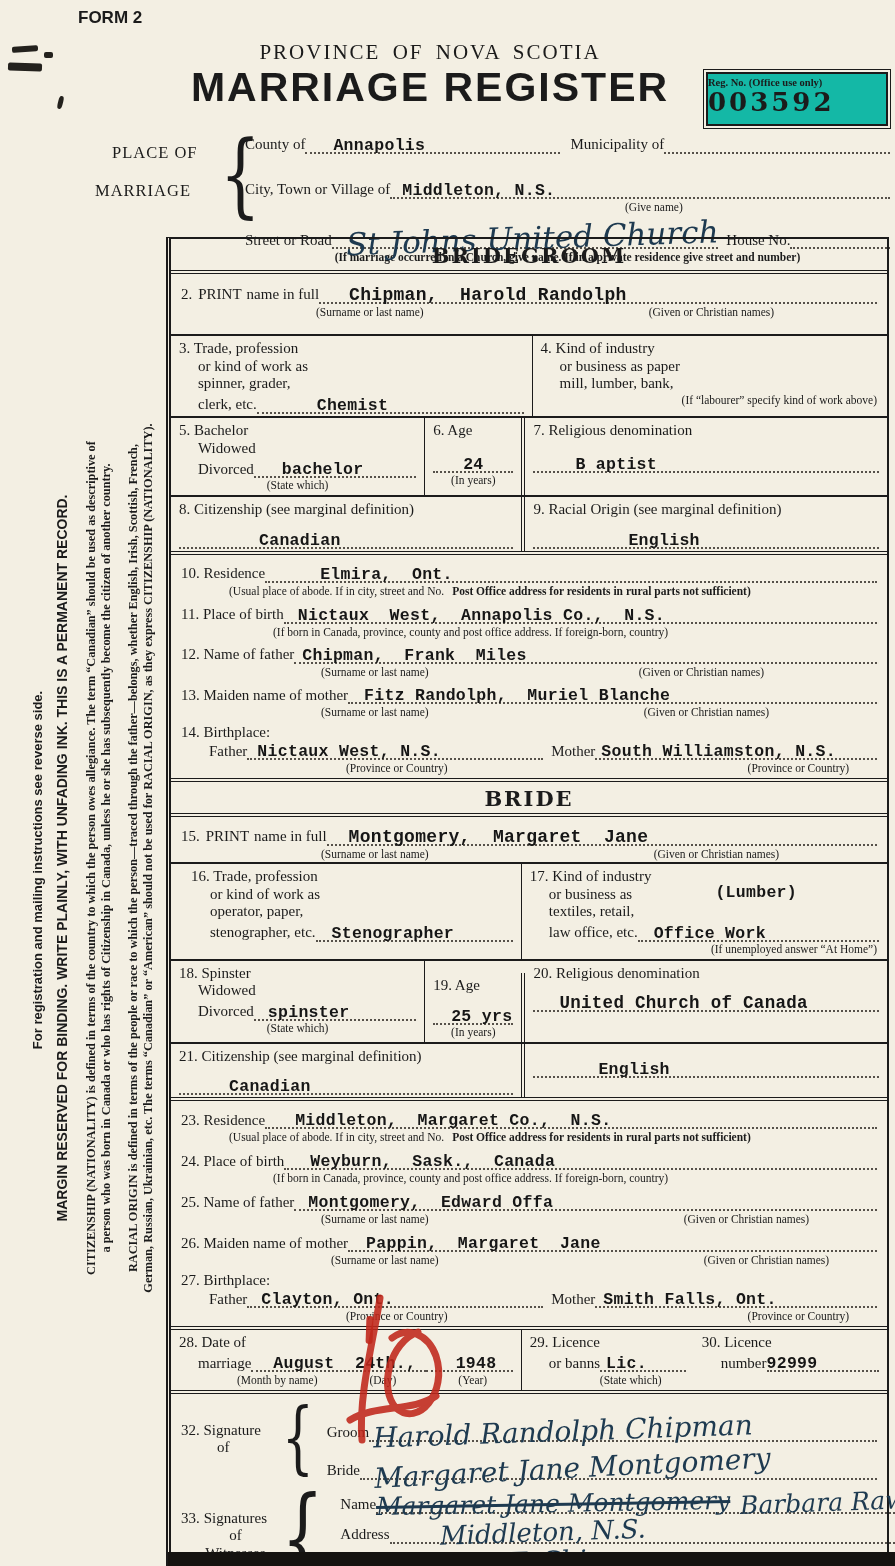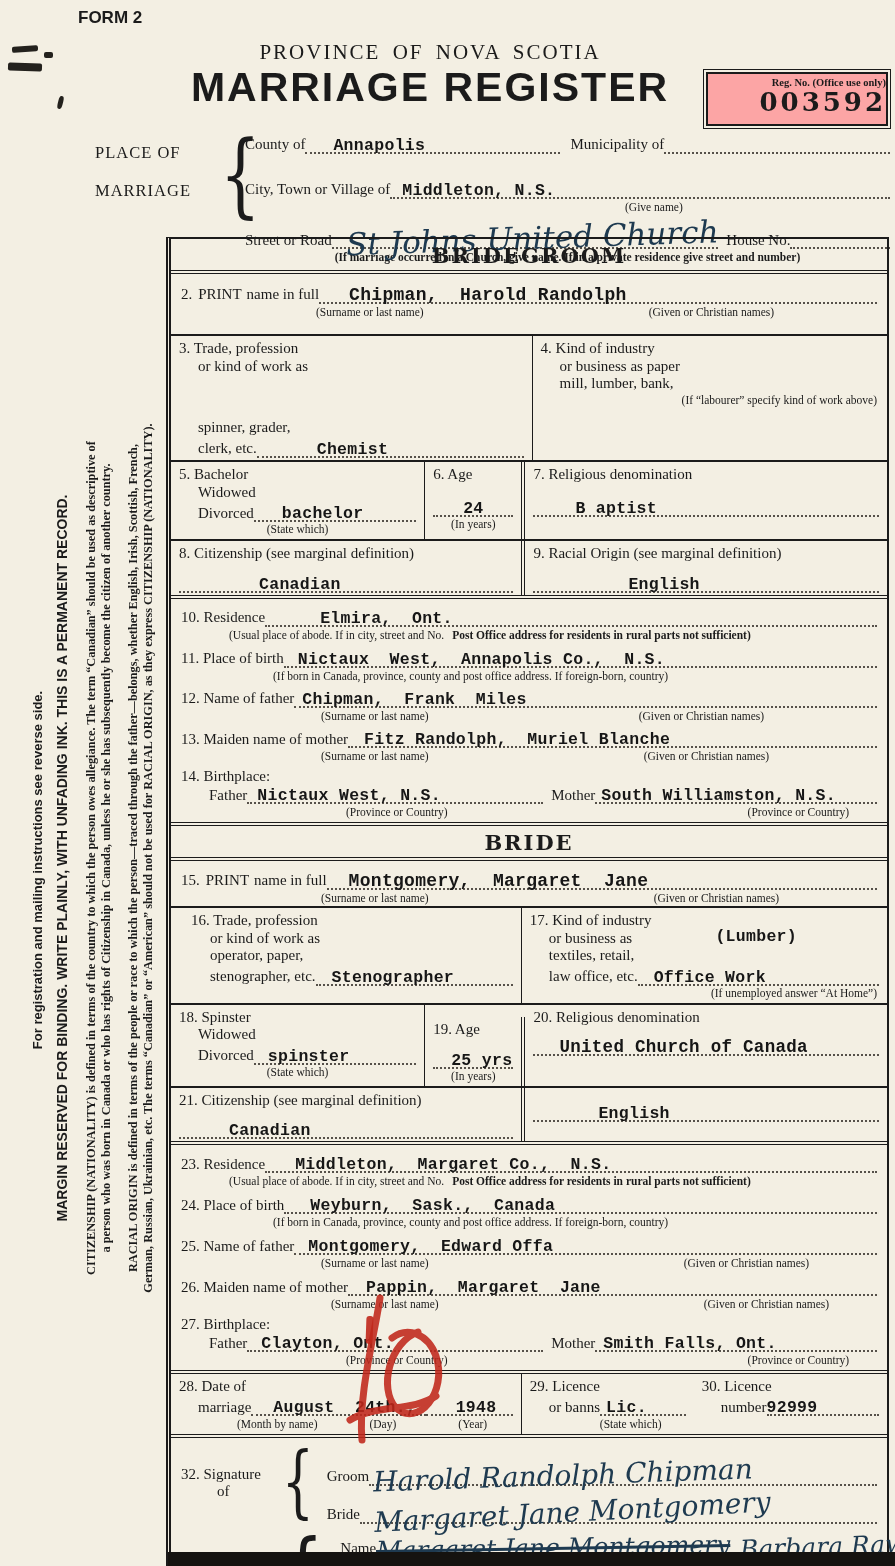--- a/index.html
+++ b/index.html
@@ -41,38 +41,38 @@
 <div id="page">
 
   <div class="mark" style="left:12px;top:46px;width:26px;height:6px;transform:rotate(-4deg);"></div>
   <div class="mark" style="left:44px;top:52px;width:9px;height:6px;"></div>
   <div class="mark" style="left:8px;top:63px;width:34px;height:8px;transform:rotate(2deg);"></div>
   <div class="mark" style="left:58px;top:96px;width:5px;height:13px;transform:rotate(14deg);border-radius:40%;"></div>
 
   <div class="abs" style="left:78px;top:8px;font-family:'Liberation Sans',sans-serif;font-weight:700;font-size:17px;">FORM 2</div>
   <div class="abs" style="left:150px;top:40px;width:560px;text-align:center;font-size:21px;letter-spacing:2px;word-spacing:5px;">PROVINCE OF NOVA SCOTIA</div>
   <div class="abs" style="left:130px;top:64px;width:600px;text-align:center;font-family:'Liberation Sans',sans-serif;font-weight:700;font-size:41px;letter-spacing:2px;">MARRIAGE REGISTER</div>
-  <div class="abs" style="left:706px;top:72px;width:178px;height:50px;border:2px solid #1b1b1b;outline:1px solid #1b1b1b;outline-offset:2px;text-align:right;background:#fca5a5;">
+  <div class="abs" style="left:706px;top:72px;width:178px;height:50px;border:2px solid #1b1b1b;outline:1px solid #1b1b1b;outline-offset:2px;text-align:left;background:#14b8a6;">
     <div style="font-size:10.5px;font-weight:700;padding-top:3px;">Reg. No.  (Office use only)</div>
     <div style="font-family:'DejaVu Serif',serif;font-weight:700;font-size:26px;letter-spacing:3px;line-height:1.1;">003592</div>
   </div>
 
   <div class="vtext abs" style="left:30px;top:1345px;width:950px;font-size:13px;text-align:center;">For registration and mailing instructions see reverse side.</div>
   <div class="vtext abs" style="left:54px;top:1478px;width:1240px;font-size:14px;text-align:center;">MARGIN RESERVED FOR BINDING.   WRITE PLAINLY, WITH UNFADING INK.   THIS IS A PERMANENT RECORD.</div>
   <div class="vtext vserif abs" style="left:84px;top:1478px;width:1240px;font-size:12.3px;text-align:center;">
     <div>CITIZENSHIP (NATIONALITY) is defined in terms of the country to which the person owes allegiance.   The term “Canadian” should be used as descriptive of</div>
     <div>a person who was born in Canada or who has rights of Citizenship in Canada, unless he or she has subsequently become the citizen of another country.</div>
   </div>
   <div class="vtext vserif abs" style="left:126px;top:1478px;width:1240px;font-size:12.3px;text-align:center;">
     <div>RACIAL ORIGIN is defined in terms of the people or race to which the person—traced through the father—belongs, whether English, Irish, Scottish, French,</div>
     <div>German, Russian, Ukrainian, etc.   The terms “Canadian” or “American” should not be used for RACIAL ORIGIN, as they express CITIZENSHIP (NATIONALITY).</div>
   </div>
 
   <div class="abs" style="left:95px;top:133px;width:795px;">
-    <div class="abs lb" style="left:0;top:10px;font-size:16.5px;letter-spacing:1px;">PLACE OF</div>
+    <div class="abs lb" style="left:17px;top:10px;font-size:16.5px;letter-spacing:1px;">PLACE OF</div>
     <div class="abs lb" style="left:0;top:48px;font-size:16.5px;letter-spacing:1px;">MARRIAGE</div>
     <div class="abs brace" style="left:116px;top:-12px;font-size:92px;font-weight:400;transform:scaleX(.7);">{</div>
     <div class="abs" style="left:150px;top:0;width:645px;">
       <div class="line">
         <span class="lb">County of</span>
         <span class="dlw" style="width:255px;">
             <span class="tv" style="padding-left:28px;">Annapolis</span>
           </span>
         <span class="lb" style="margin-left:10px;">Municipality of</span>
         <span class="dl"></span>
@@ -112,21 +112,21 @@
       <div class="caps" style="margin-top:1px;">
         <span class="cap" style="margin-left:135px;">(Surname or last name)</span>
         <span class="cap" style="margin-left:225px;">(Given or Christian names)</span>
       </div>
     </div>
 
     <div class="split hb2">
       <div class="cell vr1" style="width:50.5%;min-height:64px;">
         <div class="lb">3.  Trade, profession</div>
         <div class="lb" style="margin-left:19px;">or kind of work as</div>
-        <div class="lb" style="margin-left:19px;margin-top:44px;">spinner,   grader,</div>
+        <div class="lb" style="margin-left:19px;">spinner,   grader,</div>
         <div class="line">
             <span class="lb" style="margin-left:19px;">clerk, etc.</span>
           <span class="dl">
               <span class="tv" style="padding-left:60px;">Chemist</span>
             </span>
         </div>
       </div>
       <div class="cell" style="flex:1;">
         <div class="lb">4.  Kind  of  industry</div>
         <div class="lb" style="margin-left:19px;">or business as paper</div>

